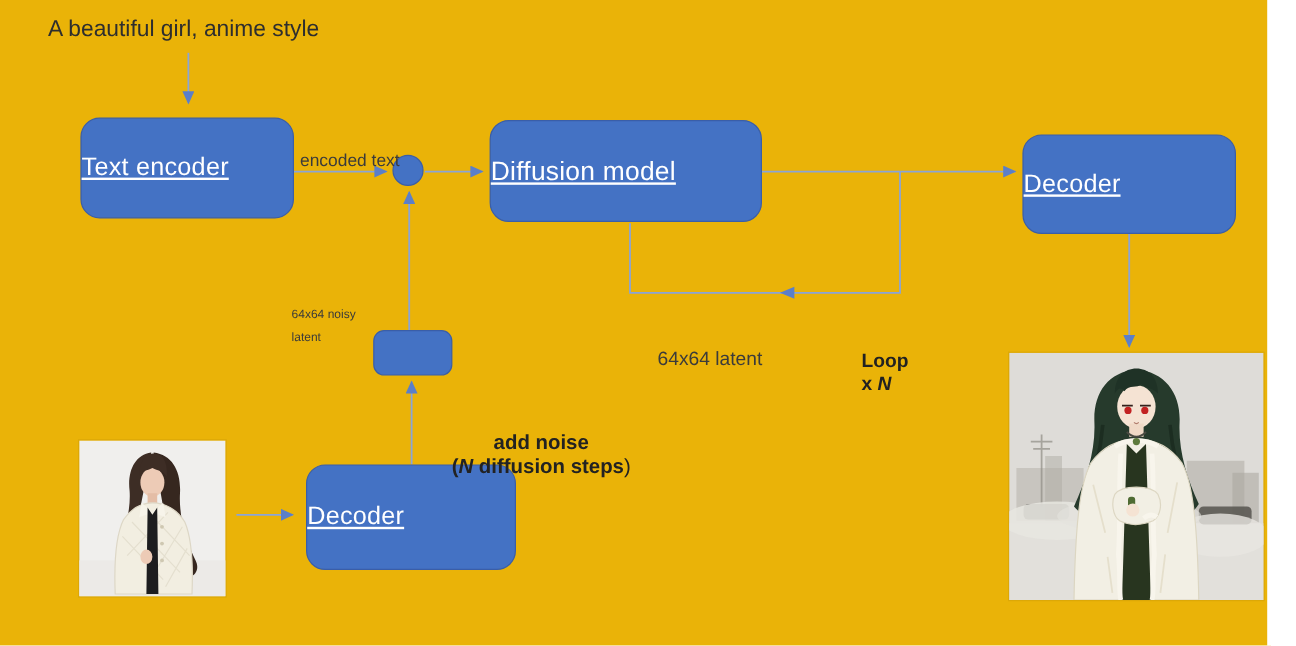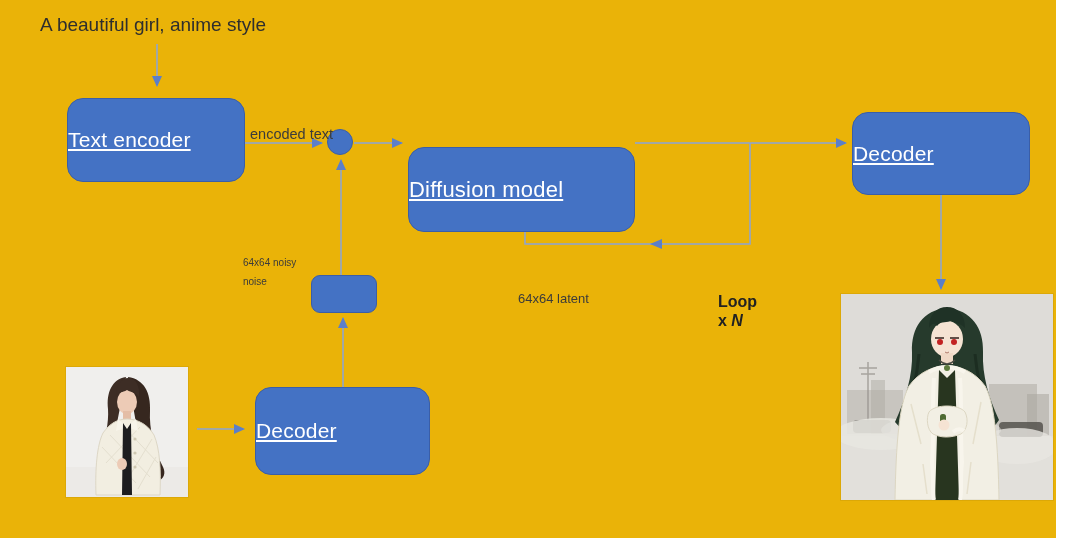--- a/index.html
+++ b/index.html
@@ -24,21 +24,21 @@
     background:var(--node-fill);
     border:1.5px solid var(--node-border);
     border-radius:16px;
     color:#ffffff;
     display:flex;align-items:center;justify-content:flex-start;
     font-size:21px;letter-spacing:.2px;
     box-sizing:border-box;
     text-decoration:underline;
   }
   .node-text-encoder{left:67px;top:98px;width:178px;height:84px;}
-  .node-diffusion{left:408px;top:100px;width:227px;height:85px;font-size:22px;margin-top:47px;}
+  .node-diffusion{left:408px;top:100px;width:227px;height:85px;font-size:22px;}
   .node-decoder{left:852px;top:112px;width:178px;height:83px;}
   .node-encoder{left:255px;top:387px;width:175px;height:88px;}
   .latent-box{
     position:absolute;z-index:2;left:311px;top:275px;width:66px;height:38px;
     background:var(--node-fill);border:1.5px solid var(--node-border);border-radius:9px;
     box-sizing:border-box;
   }
   .merge-circle{
     position:absolute;z-index:2;left:327px;top:129px;width:26px;height:26px;
     background:var(--node-fill);border:1.5px solid var(--node-border);border-radius:50%;
@@ -48,21 +48,21 @@
   .prompt-text{
     position:absolute;z-index:2;left:40px;top:14px;
     font-size:19px;color:#2e2e2e;
   }
   .lbl{position:absolute;z-index:2;color:var(--label-text);margin-top:28px;}
   .lbl-encoded-text{left:250px;top:98px;font-size:14.5px;}
   .lbl-noisy-latent{left:243px;top:225px;font-size:10px;line-height:19px;}
   .lbl-add-noise{left:360px;top:331px;width:182px;text-align:center;
     font-size:17px;font-weight:bold;line-height:20px;color:#222;}
   .lbl-add-noise .thin{font-weight:normal;}
-  .lbl-latent{left:518px;top:263px;font-size:13px;}
+  .lbl-latent{left:548px;top:263px;font-size:16px;}
   .lbl-loop{left:718px;top:264px;font-size:16px;font-weight:bold;line-height:19px;color:#222;}
   .it{font-style:italic;}
 
   .photo{position:absolute;z-index:2;outline:1px solid rgba(0,0,0,0.06);}
   .photo-input{left:66px;top:367px;width:122px;height:130px;}
   .photo-output{left:841px;top:294px;width:212px;height:206px;}
 </style>
 </head>
 <body>
 
@@ -100,23 +100,27 @@
   <div class="node node-encoder">
     <span>Decoder</span>
   </div>
   <div class="latent-box"></div>
   <div class="merge-circle"></div>
 
   <div class="lbl lbl-encoded-text">encoded text</div>
 
   <div class="lbl lbl-noisy-latent">
     <div>64x64 noisy</div>
-    <div>noise</div>
+    <div>latent</div>
   </div>
 
+  <div class="lbl lbl-add-noise">
+    <div>add noise</div>
+    <div><span>(</span><span class="it">N</span><span> diffusion steps</span><span class="thin">)</span></div>
+  </div>
 
   <div class="lbl lbl-latent">64x64 latent</div>
 
   <div class="lbl lbl-loop">
     <div>Loop</div>
     <div><span>x </span><span class="it">N</span></div>
   </div>
 
   <svg class="photo photo-input" role="img" width="122" height="130" viewBox="0 0 122 130" aria-label="photo of a woman with long dark hair in a cream quilted jacket">
     <rect width="122" height="130" fill="#f0efed"></rect>

